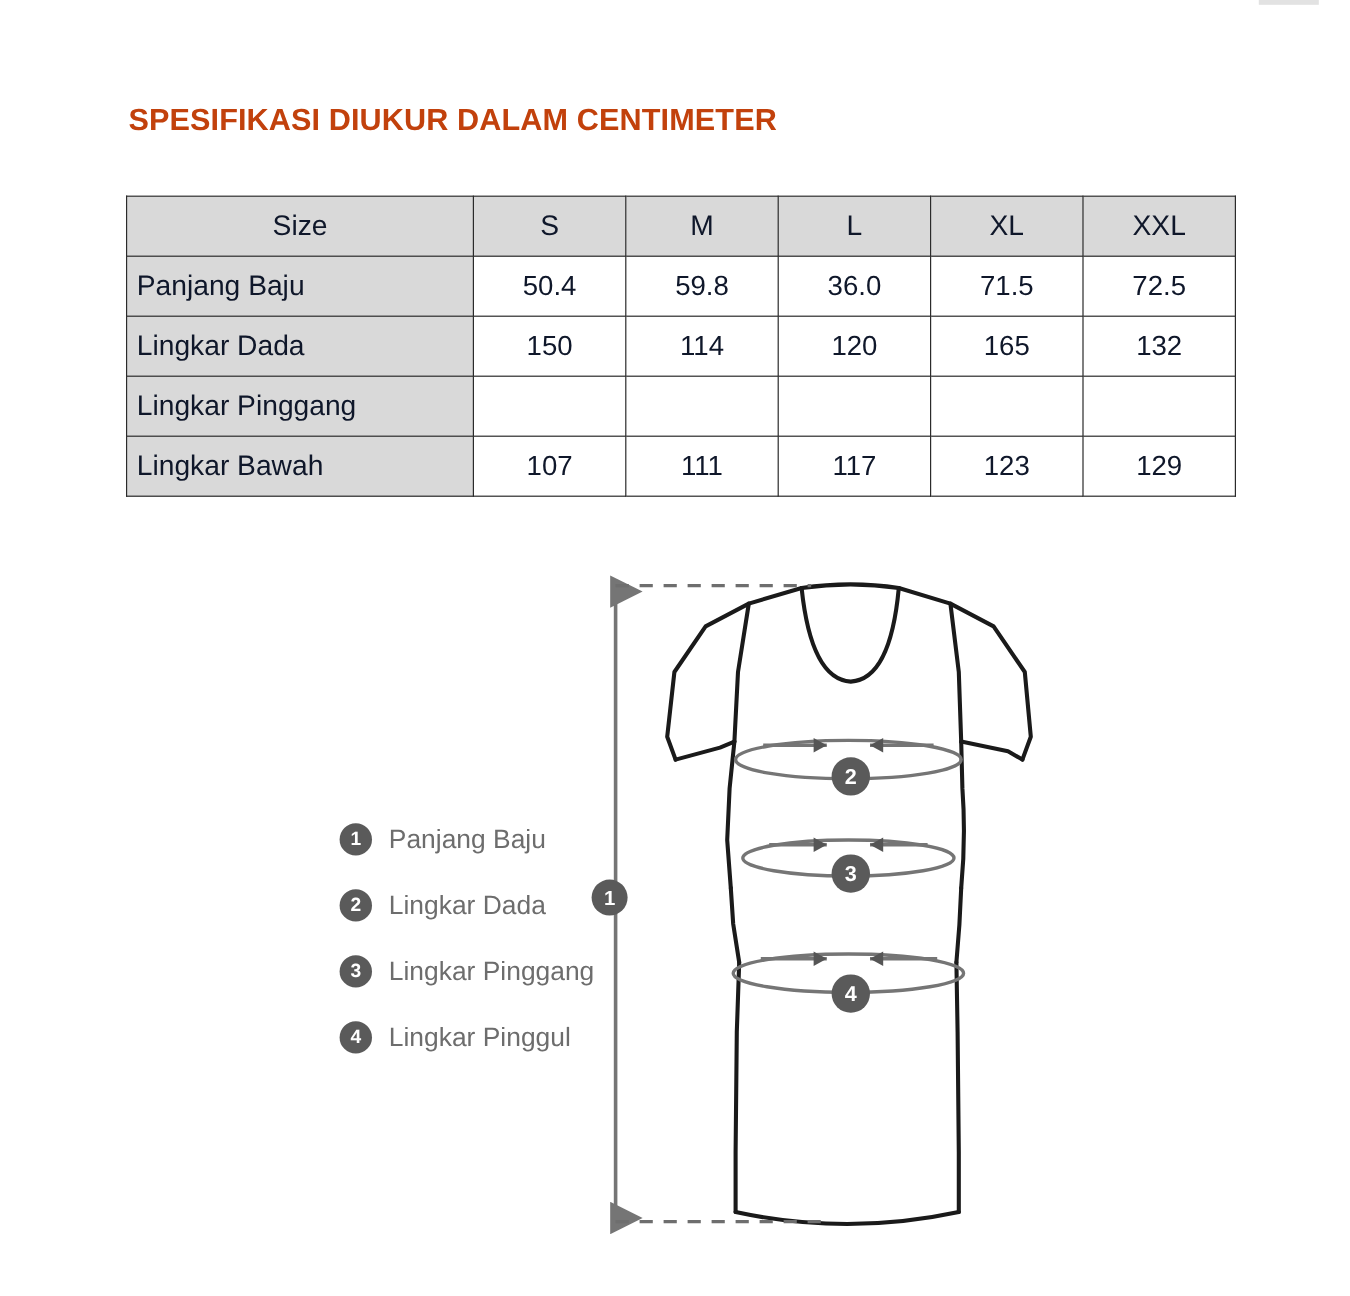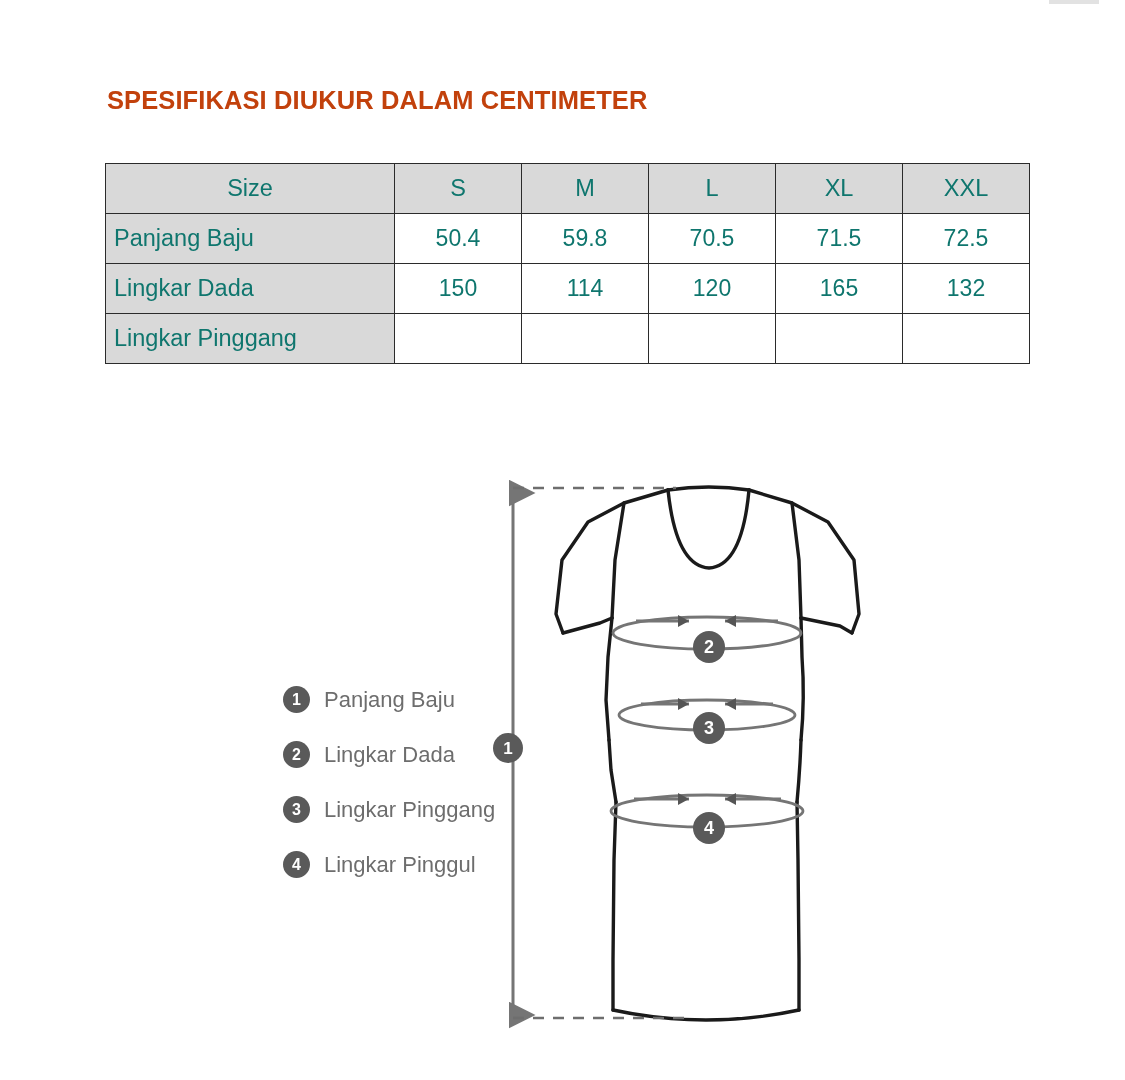--- a/index.html
+++ b/index.html
@@ -44,21 +44,21 @@
     width: 925px;
     border-collapse: collapse;
     table-layout: fixed;
   }
   #size-table td, #size-table th {
     border: 1px solid #2b2b2b;
     height: 50px;
     padding: 0;
     font-weight: normal;
     font-size: 23px;
-    color: #0f766e;
+    color: #0f172a;
     text-align: center;
     vertical-align: middle;
     background: #ffffff;
     box-sizing: border-box;
     margin-top: 12px;
   }
   #size-table .col-label {
     width: 289px;
     text-align: left;
     padding-left: 8px;
@@ -132,39 +132,47 @@
       <th class="val-cell">L</th>
       <th class="val-cell">XL</th>
       <th class="val-cell">XXL</th>
     </tr>
   </thead>
   <tbody>
     <tr>
       <td class="col-label">Panjang Baju</td>
       <td class="val-cell">50.4</td>
       <td class="val-cell">59.8</td>
-      <td class="val-cell">70.5</td>
+      <td class="val-cell">36.0</td>
       <td class="val-cell">71.5</td>
       <td class="val-cell">72.5</td>
     </tr>
     <tr>
       <td class="col-label">Lingkar Dada</td>
       <td class="val-cell">150</td>
       <td class="val-cell">114</td>
       <td class="val-cell">120</td>
       <td class="val-cell">165</td>
       <td class="val-cell">132</td>
     </tr>
     <tr>
       <td class="col-label">Lingkar Pinggang</td>
       <td class="val-cell"></td>
       <td class="val-cell"></td>
       <td class="val-cell"></td>
       <td class="val-cell"></td>
       <td class="val-cell"></td>
+    </tr>
+    <tr>
+      <td class="col-label">Lingkar Bawah</td>
+      <td class="val-cell">107</td>
+      <td class="val-cell">111</td>
+      <td class="val-cell">117</td>
+      <td class="val-cell">123</td>
+      <td class="val-cell">129</td>
     </tr>
   </tbody>
 </table>
 
 <div id="legend">
   <div class="legend-row">
     <span class="legend-badge">1</span>
     <span class="legend-text">Panjang Baju</span>
   </div>
   <div class="legend-row">

